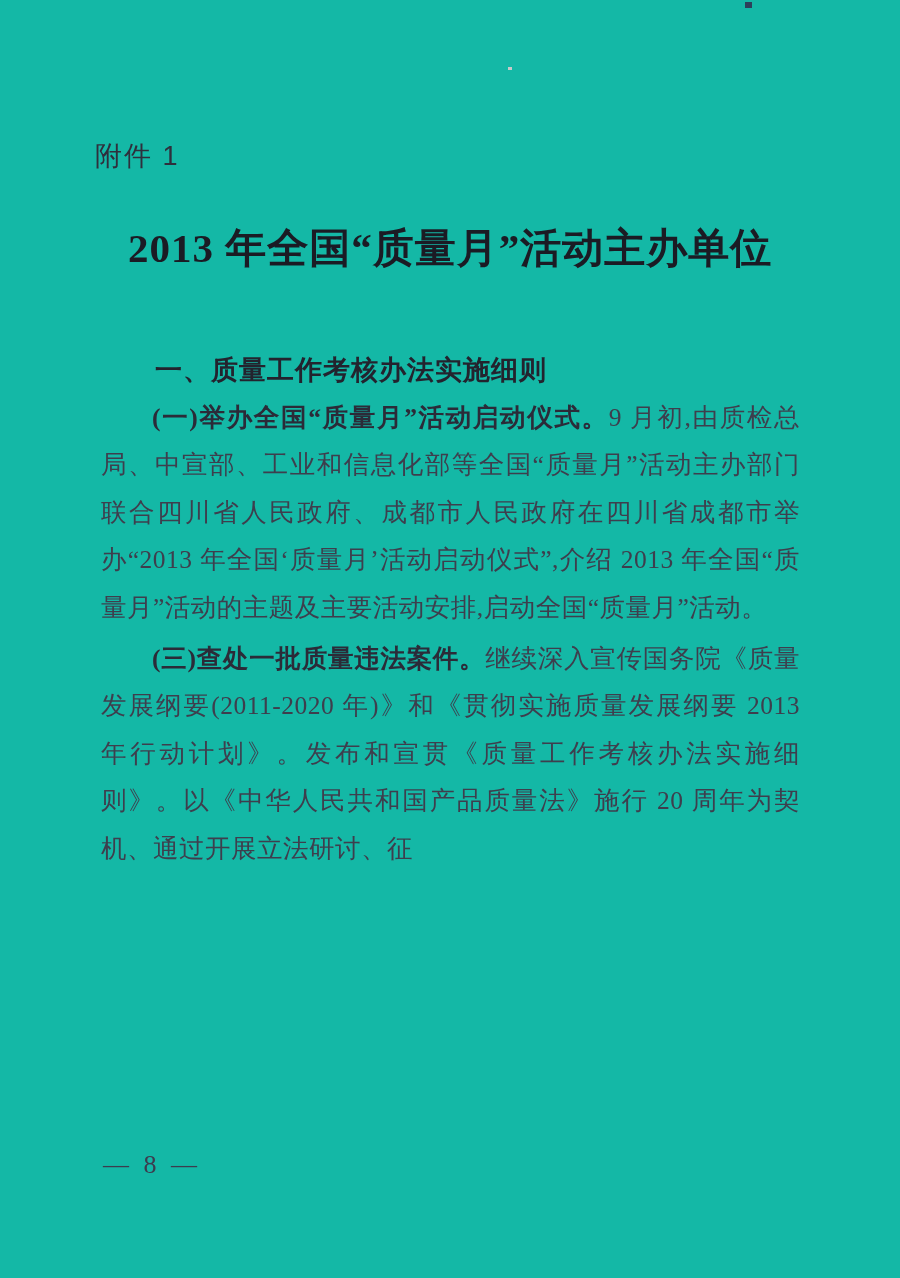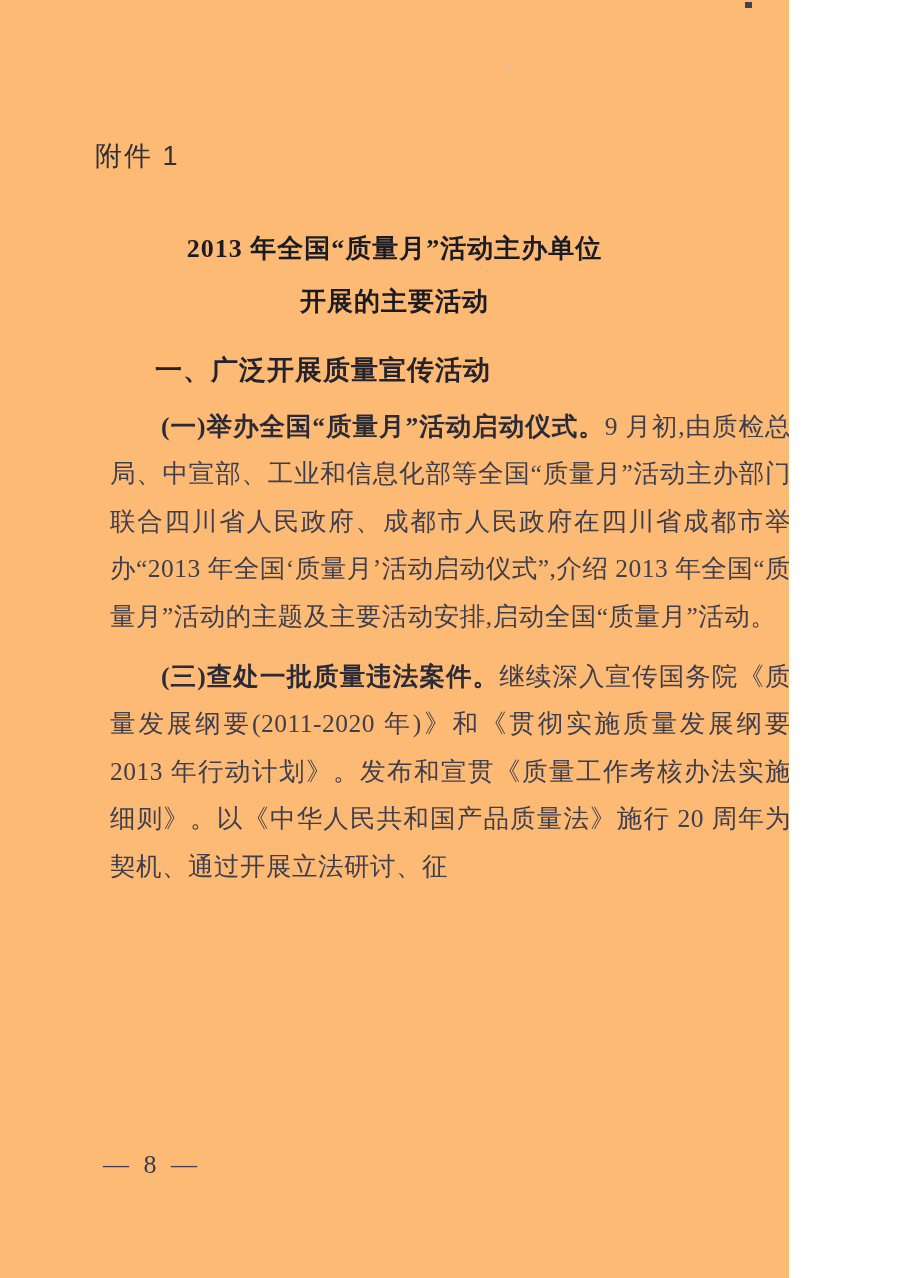--- a/index.html
+++ b/index.html
@@ -2,25 +2,26 @@
 <html><head>
 <meta charset="utf-8">
 <style>
   html, body {
     margin: 0;
     padding: 0;
     background: #ffffff;
   }
   .page {
     position: relative;
-    width: 789px;
+    width: 868px;
     height: 1278px;
-    background: #fdba74;
+    background: #14b8a6;
     overflow: hidden;
     font-family: "Liberation Serif", serif;
+    padding-left: 32px;
   }
   .scan-speck {
     position: absolute;
     left: 745px;
     top: 2px;
     width: 7px;
     height: 6px;
     background: #303352;
     opacity: 0.9;
   }
@@ -43,21 +44,21 @@
   }
   .doc-title {
     position: absolute;
     left: 0;
     top: 222px;
     width: 100%;
     margin: 0;
     text-align: center;
     font-family: "Liberation Serif", serif;
     font-weight: 700;
-    font-size: 26px;
+    font-size: 41px;
     line-height: 53px;
     letter-spacing: 1px;
     color: #1b1b24;
   }
   .doc-title .title-line {
     display: block;
   }
   .section-heading {
     position: absolute;
     left: 155px;
@@ -73,21 +74,21 @@
     left: 97px;
     top: 390px;
     width: 707px;
     font-size: 25.5px;
     line-height: 47.4px;
     text-align: justify;
     color: #3e3e4d;
     letter-spacing: 0.5px;
   }
   .doc-body p.para {
-    margin: 13px;
+    margin: 4px;
     text-indent: 2em;
   }
   .para-lead {
     font-weight: 700;
     color: #2b2b38;
   }
   .page-number {
     position: absolute;
     left: 103px;
     top: 1150px;
@@ -101,24 +102,23 @@
 
 <div class="page">
 
   <div class="scan-speck"></div>
   <div class="scan-speck-faint"></div>
 
   <div class="attachment-label">附件 1</div>
 
   <h1 class="doc-title">
     <span class="title-line">2013 年全国“质量月”活动主办单位</span>
-    <span class="title-line">开展的主要活动</span>
   </h1>
 
-  <div class="section-heading">一、广泛开展质量宣传活动</div>
+  <div class="section-heading">一、质量工作考核办法实施细则</div>
 
   <div class="doc-body">
     <p class="para"><span class="para-lead">(一)举办全国“质量月”活动启动仪式。</span><span>9 月初,由质检总局、中宣部、工业和信息化部等全国“质量月”活动主办部门联合四川省人民政府、成都市人民政府在四川省成都市举办“2013 年全国‘质量月’活动启动仪式”,介绍 2013 年全国“质量月”活动的主题及主要活动安排,启动全国“质量月”活动。</span></p>
 
 
     <p class="para"><span class="para-lead">(三)查处一批质量违法案件。</span><span>继续深入宣传国务院《质量发展纲要(2011-2020 年)》和《贯彻实施质量发展纲要 2013 年行动计划》。发布和宣贯《质量工作考核办法实施细则》。以《中华人民共和国产品质量法》施行 20 周年为契机、通过开展立法研讨、征</span></p>
   </div>
 
   <div class="page-number">— 8 —</div>
 

